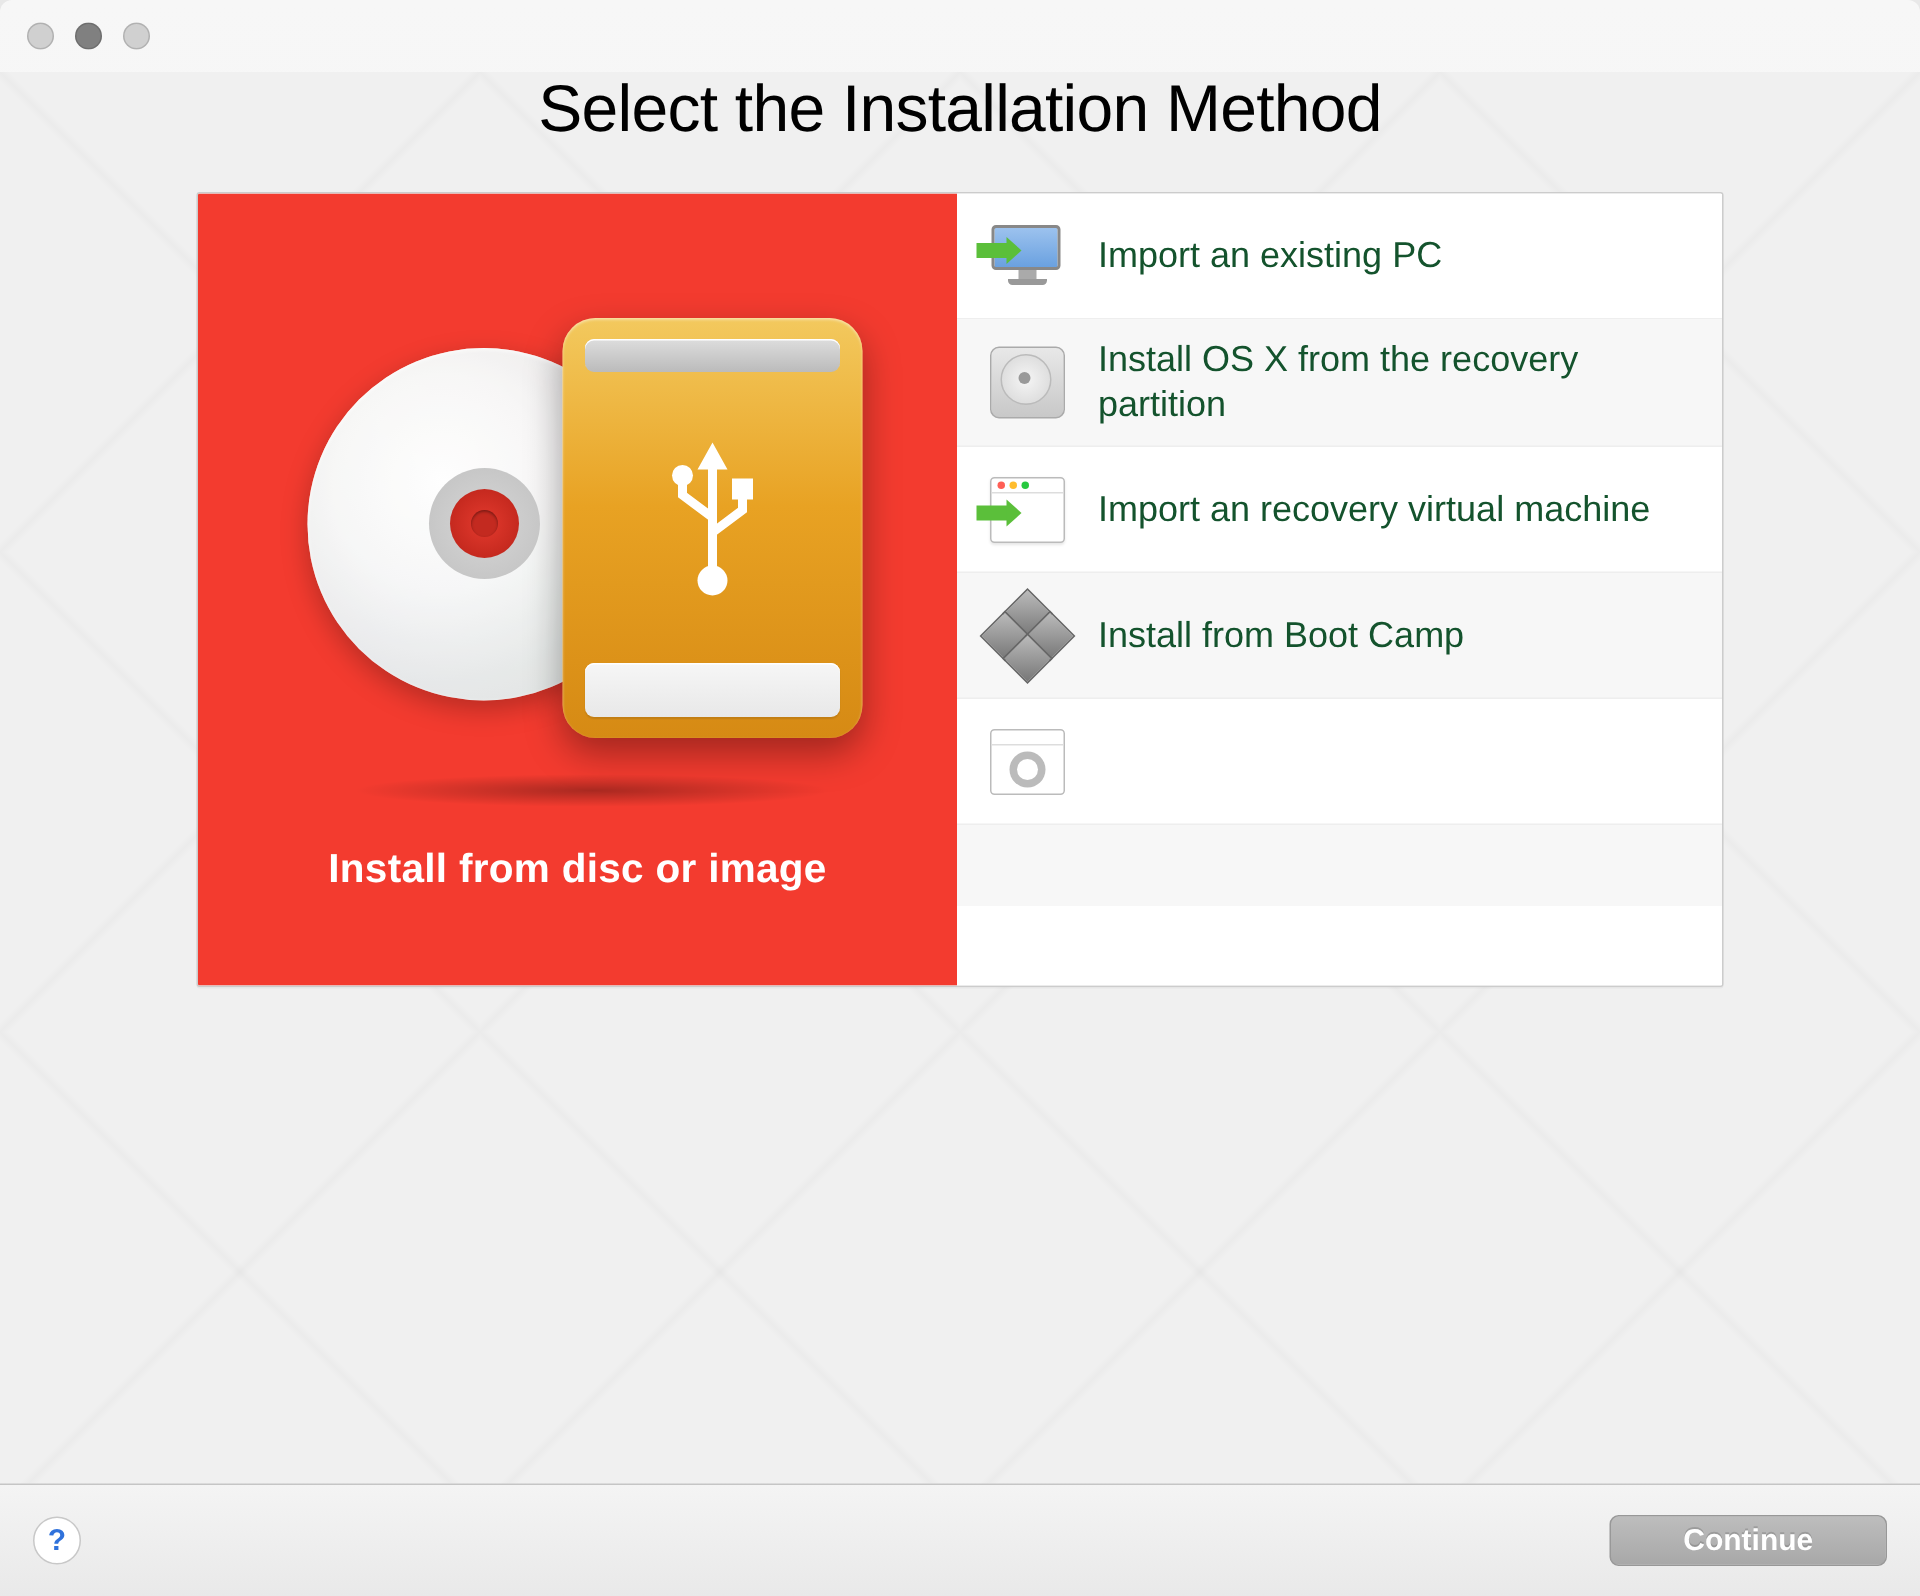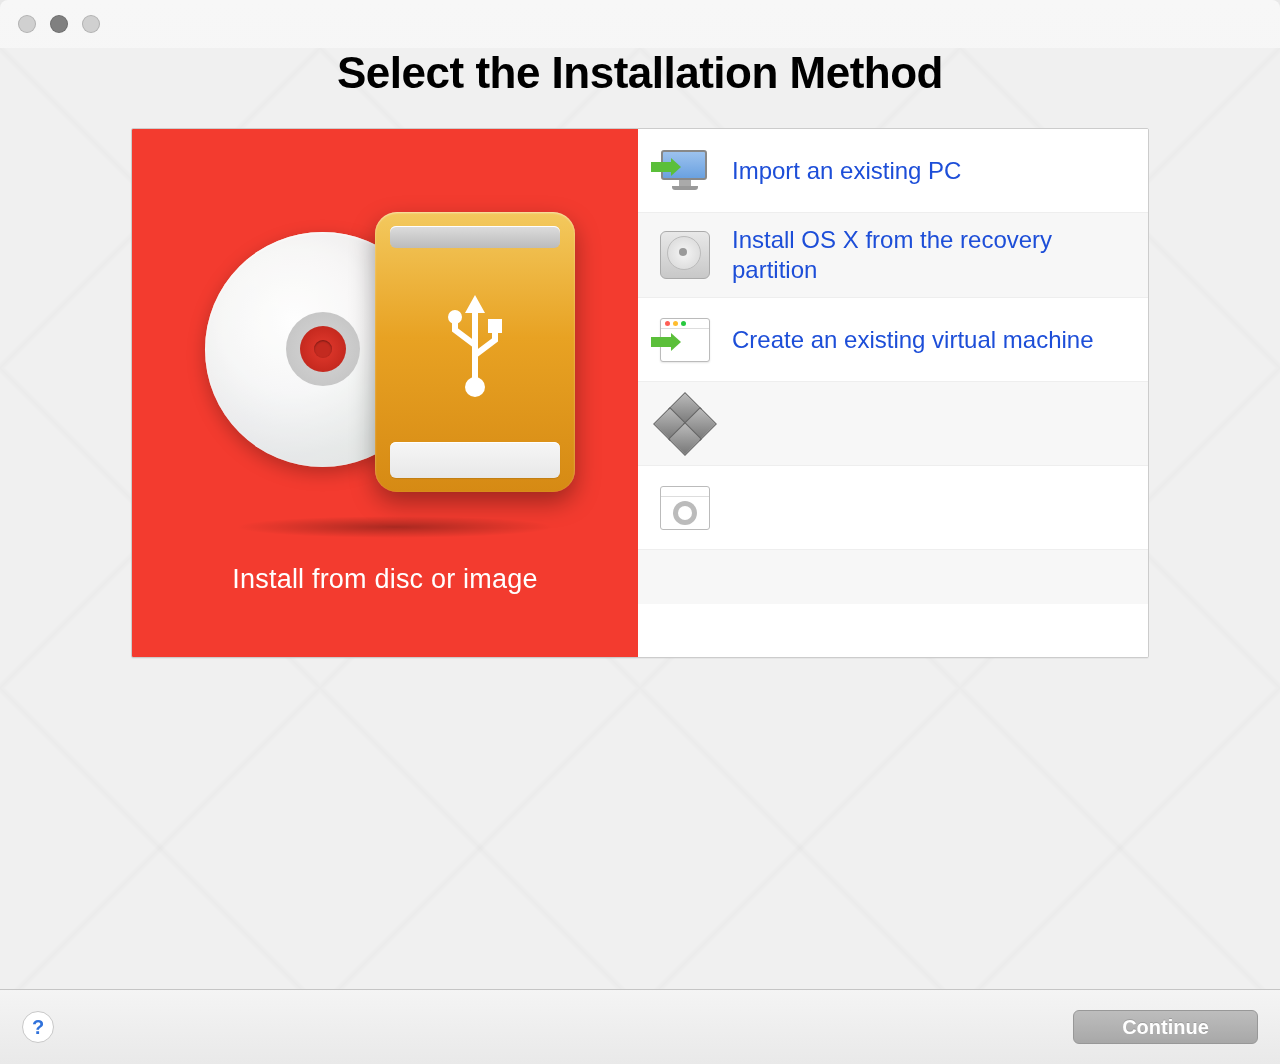--- a/index.html
+++ b/index.html
@@ -34,21 +34,21 @@
 }
 .tl-close { background: #d0d0d0; }
 .tl-min { background: #808080; }
 .tl-max { background: #d0d0d0; }
 .header {
   text-align: center;
   padding: 0 0 30px 0;
 }
 .header h1 {
   font-size: 44px;
-  font-weight: 700;
+  font-weight: 400;
   color: #000;
   letter-spacing: -0.5px;
 }
 .geo-bg {
   position: absolute;
   top: 48px;
   left: 0;
   right: 0;
   bottom: 75px;
   background:
@@ -184,21 +184,21 @@
   position: absolute;
   bottom: -26px;
   left: 30px;
   width: 320px;
   height: 22px;
   background: radial-gradient(ellipse at center, rgba(0,0,0,0.3) 0%, rgba(0,0,0,0) 70%);
 }
 .hero-label {
   color: #fff;
   font-size: 27px;
-  font-weight: 400;
+  font-weight: 700;
   margin-top: 52px;
   letter-spacing: 0.2px;
 }
 .right-pane {
   flex: 1;
   display: flex;
   flex-direction: column;
 }
 .option {
   display: flex;
@@ -214,21 +214,21 @@
 .option .icon {
   width: 54px;
   height: 54px;
   flex-shrink: 0;
   display: flex;
   align-items: center;
   justify-content: center;
 }
 .option .label {
   font-size: 24px;
-  color: #1d4ed8;
+  color: #14532d;
   line-height: 1.25;
 }
 .filler {
   flex: 1;
   display: flex;
   flex-direction: column;
 }
 .filler-row { flex: 1; }
 .filler-row:nth-child(odd) { background: #f7f7f7; }
 .filler-row:nth-child(even) { background: #ffffff; }
@@ -494,32 +494,33 @@
           <div class="icon">
             <div class="icon-window">
               <div class="wb">
                   <span class="dot d1"></span>
                   <span class="dot d2"></span>
                   <span class="dot d3"></span>
                 </div>
               <span class="green-arrow arrow-in"></span>
             </div>
           </div>
-          <div class="label">Create an existing virtual machine</div>
+          <div class="label">Import an recovery virtual machine</div>
         </div>
 
         <div class="option">
           <div class="icon">
             <div class="icon-bootcamp">
               <div class="sq s1"></div>
                 <div class="sq s2"></div>
                 <div class="sq s3"></div>
                 <div class="sq s4"></div>
             </div>
           </div>
+          <div class="label">Install from Boot Camp</div>
         </div>
 
         <div class="option">
           <div class="icon">
             <div class="icon-gear">
               <div class="wb">
                   <span class="dot d1"></span>
                   <span class="dot d2"></span>
                   <span class="dot d3"></span>
                 </div>

